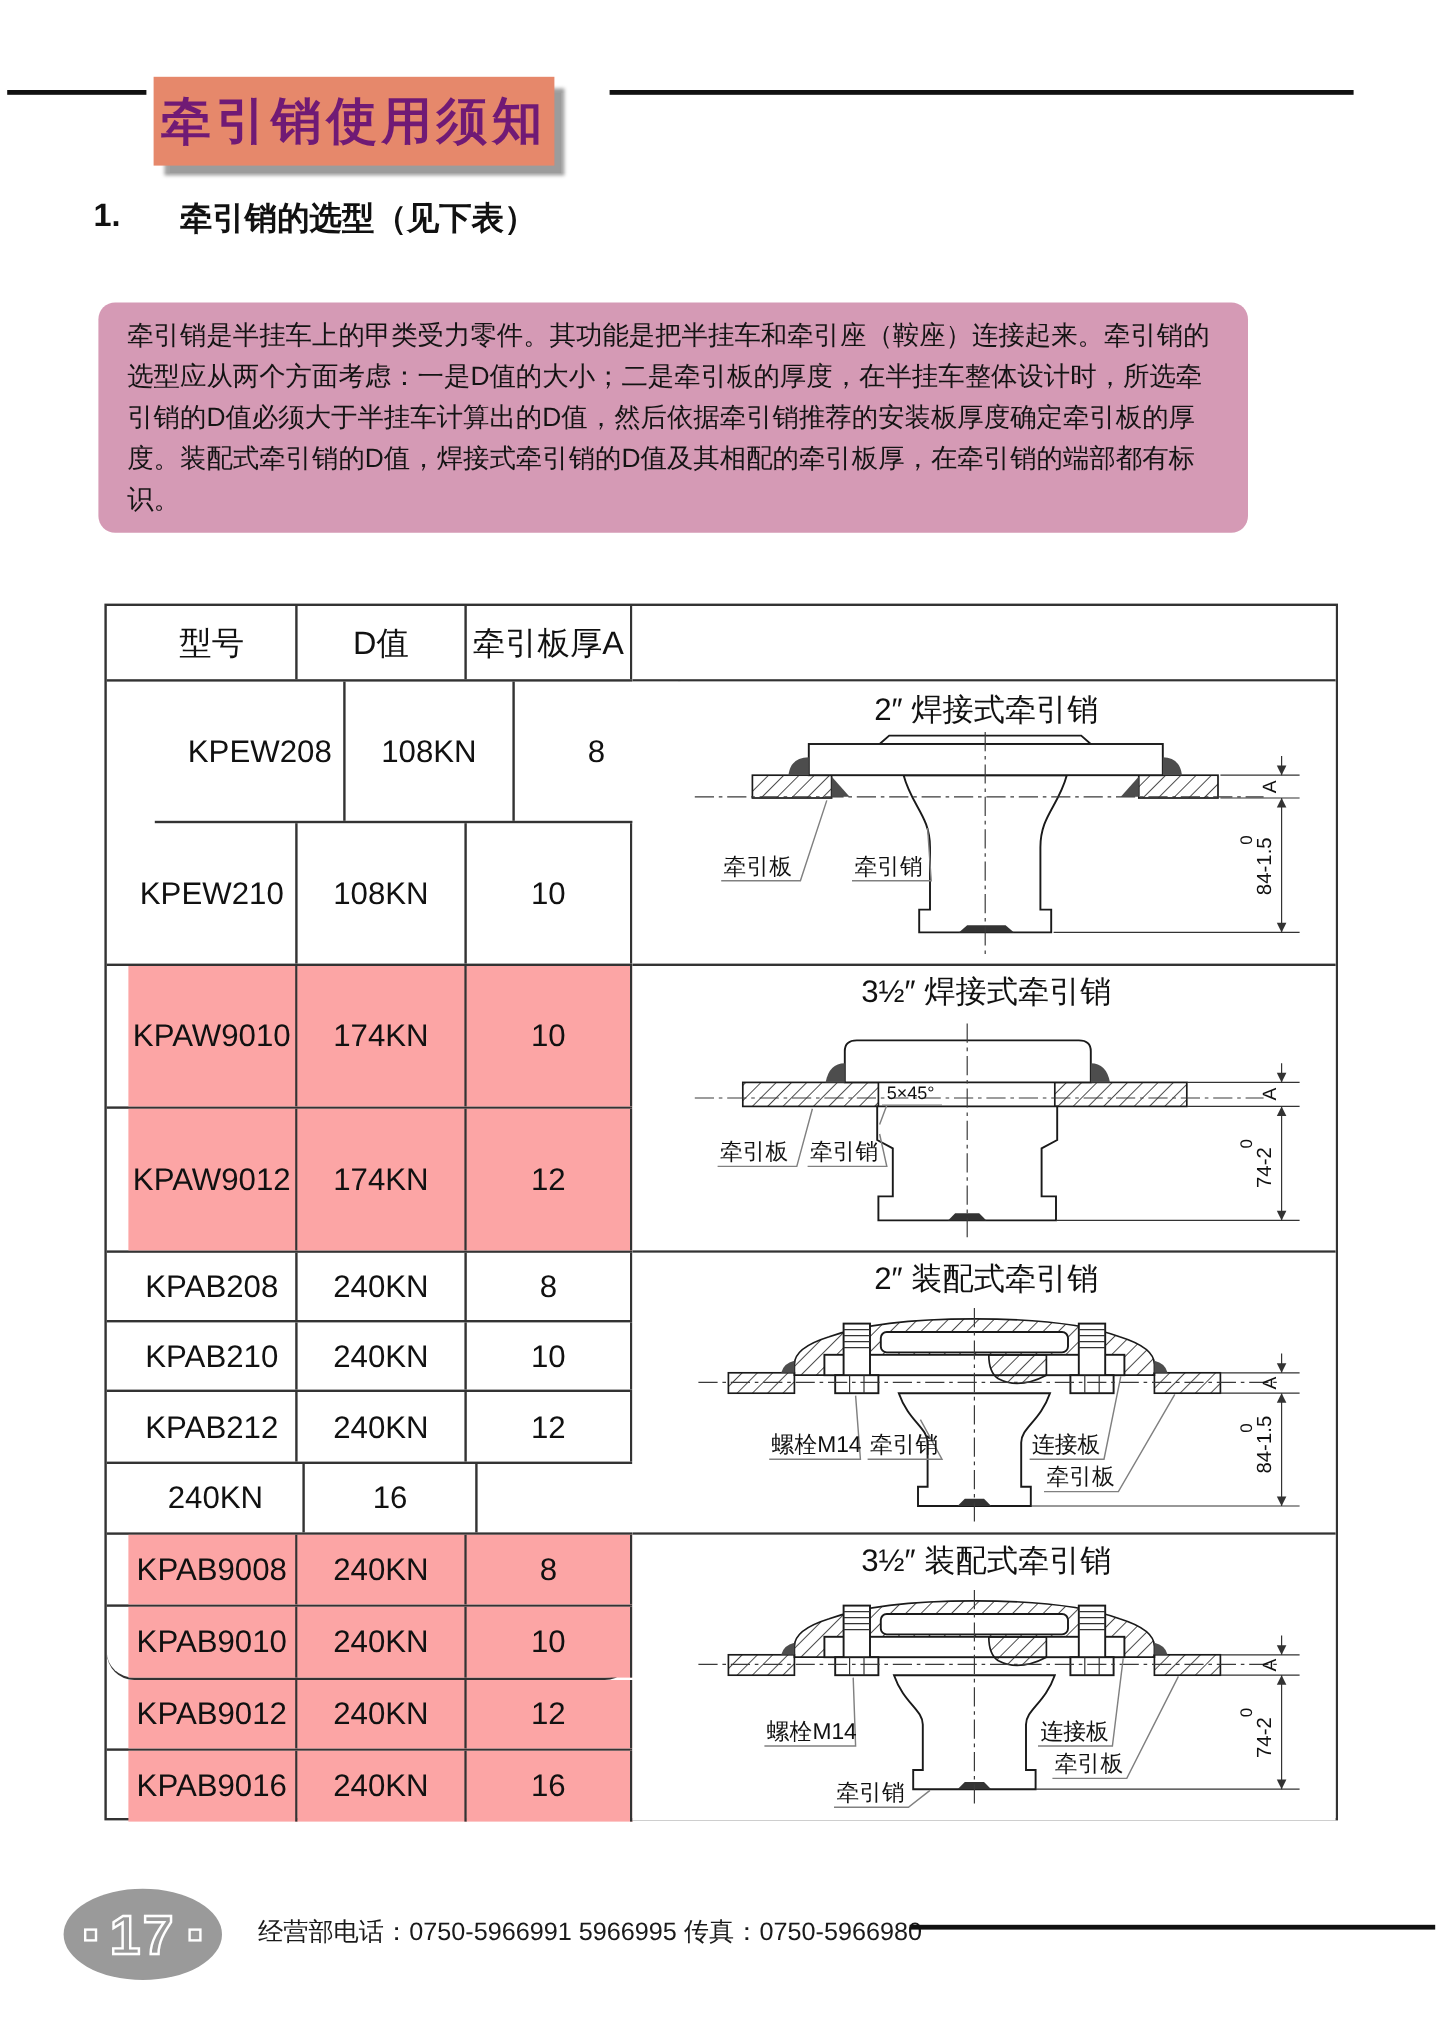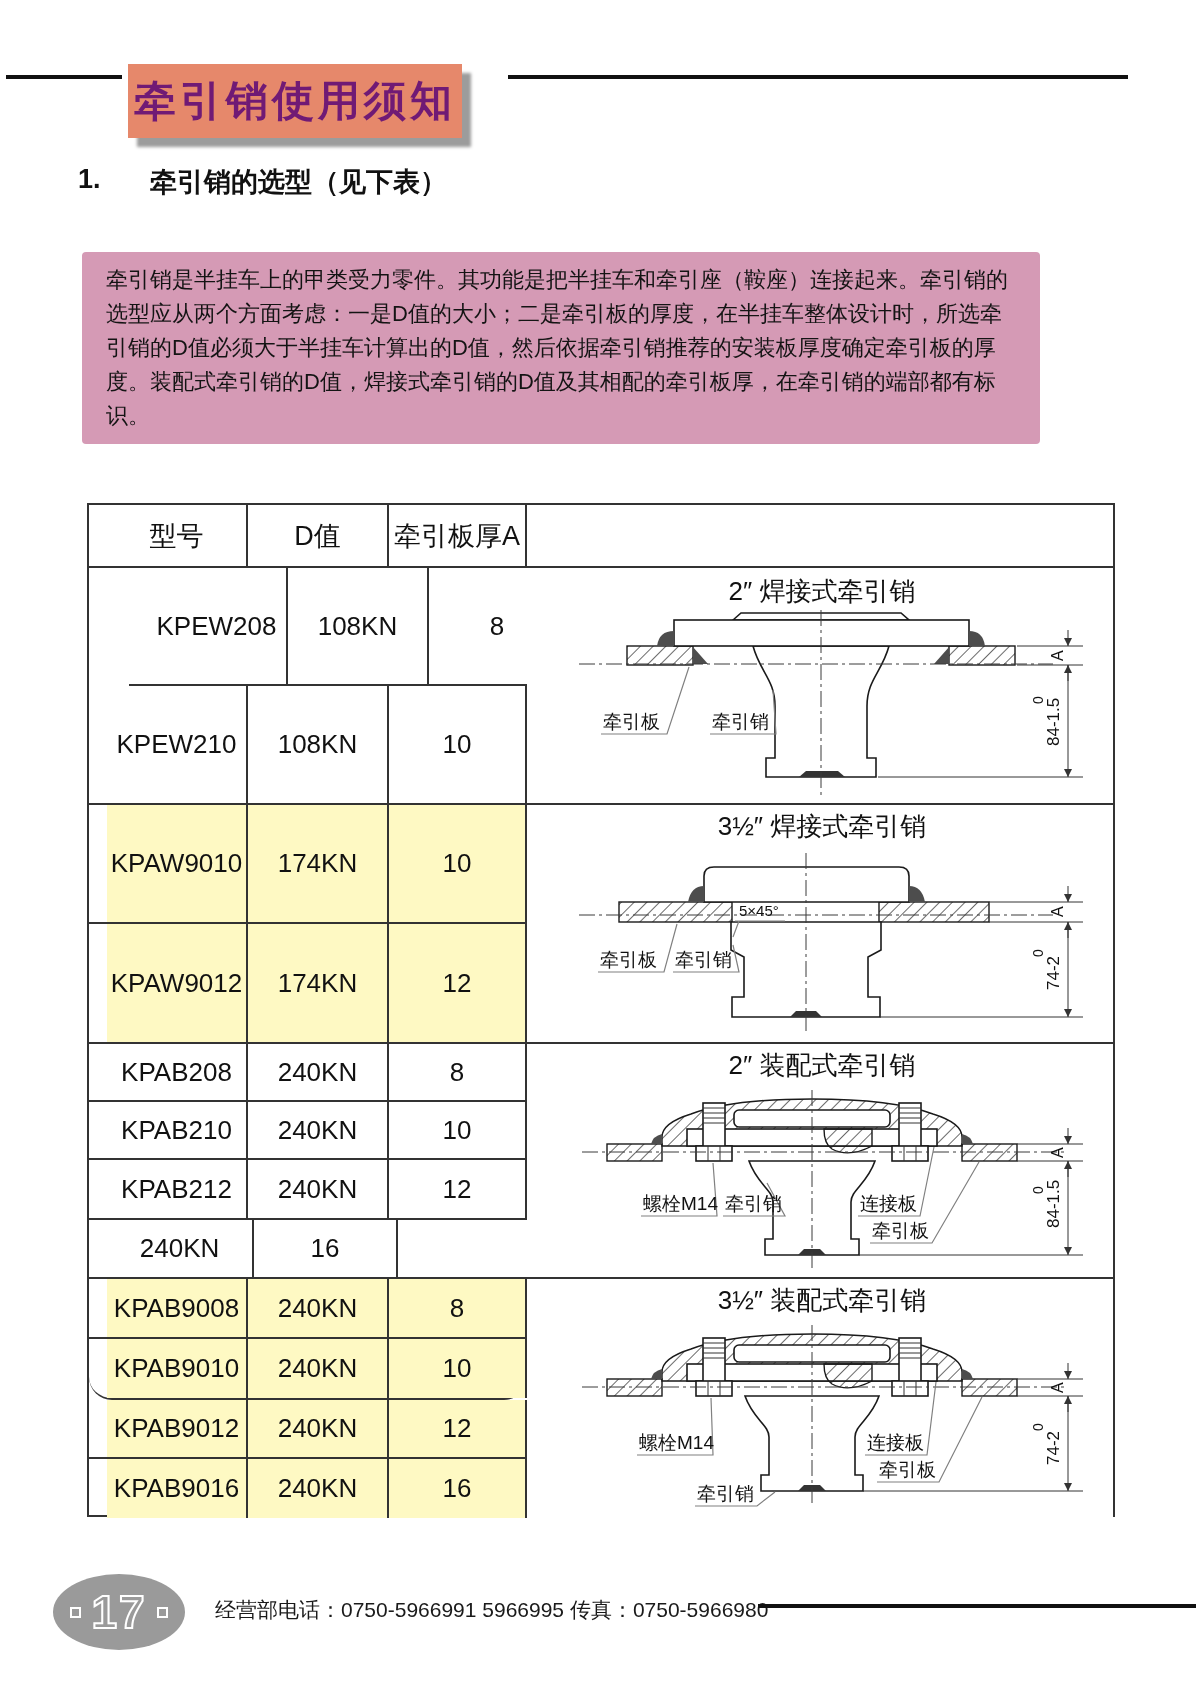--- a/index.html
+++ b/index.html
@@ -20,41 +20,41 @@
     position: absolute; left: 128px; top: 40px; width: 334px; height: 74px;
     background: #E6886B; box-shadow: 9px 9px 3px #9c9c9c;
     display: flex; align-items: center; justify-content: center;
     color: #701a75; font-size: 42px; font-weight: bold; letter-spacing: 4px; margin-top: 24px;
   }
   .heading-no    { position: absolute; left: 78px;  top: 164px; font-size: 27px; font-weight: bold; }
   .heading-title { position: absolute; left: 150px; top: 164px; font-size: 27px; font-weight: bold; }
 
   .intro {
     position: absolute; left: 82px; top: 252px; width: 958px;
-    background: #D59AB5; border-radius: 4px;
+    background: #D59AB5; border-radius: 14px;
     padding: 11px 24px; font-size: 22px; line-height: 34px;
     color: #141414; letter-spacing: 0px;
   }
 
   
   .tbl {
     position: absolute; left: 87px; top: 503px; width: 1028px; height: 1014px;
     border: 2px solid #333; background: #fff;
   }
   .tbl-left  { position: absolute; left: 0; top: 0; width: 438px; height: 100%; }
   .tbl-right { position: absolute; left: 438px; top: 0; width: 586px; height: 100%; }
   .trow { display: flex; width: 438px; border-bottom: 2px solid #333; padding-left: 18px; }
   .trow:last-child { border-bottom: none; }
   .tcell {
     display: flex; align-items: center; justify-content: center;
     font-size: 26px; color: #111; border-right: 2px solid #333; height: 100%;
   }
   .c1 { width: 147px; } .c2 { width: 147px; } .c3 { width: 144px; }
   .thead .tcell { font-size: 27px; }
-  .shaded { background: #fef9c3; }
+  .shaded { background: #fca5a5; }
   .h63 { height: 63px; } .h118 { height: 118px; margin-left: 40px; } .h119 { height: 119px; } .h120 { height: 120px; justify-content: center; }
   .h58 { height: 58px; } .h59 { height: 59px; } .h60 { height: 60px; } .h61 { height: 61px; border-radius: 23px; }
 
   .dsec { width: 586px; border-bottom: 2px solid #333; overflow: hidden; background:#fff; }
   .dsec:last-child { border-bottom: none; }
   .dsec svg { display: block; }
 
   svg text { font-family: "Liberation Sans", "DejaVu Sans", sans-serif; fill: #111; }
   .dtitle { font-size: 26px; }
   .dlabel { font-size: 19px; }

